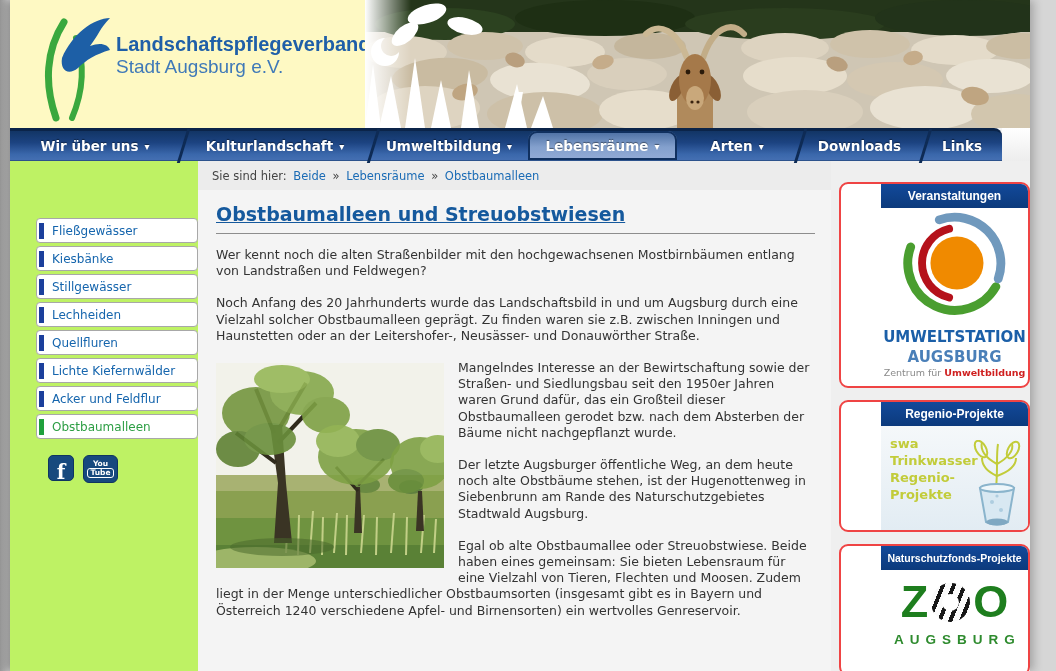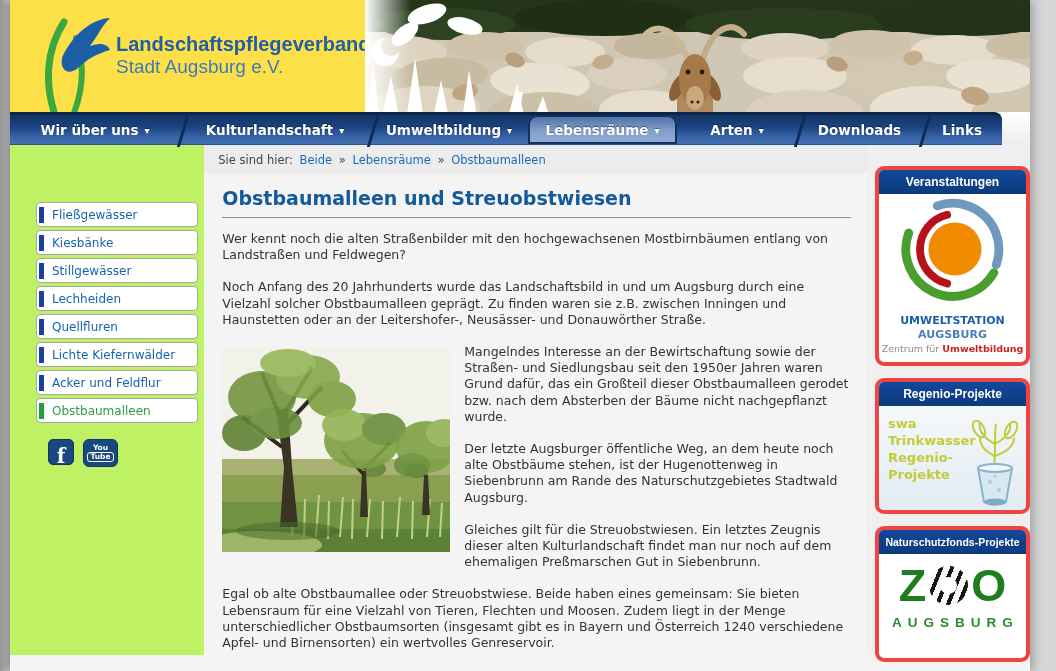--- a/index.html
+++ b/index.html
@@ -1,20 +1,20 @@
 <!DOCTYPE html>
 <html><head>
 <meta charset="utf-8">
 <style>
   html,body{margin:0;padding:0;width:1056px;height:671px;overflow:hidden;
     font-family:"DejaVu Sans",sans-serif;background:linear-gradient(90deg,#9a9a9a 0px,#c9c9c9 8px,#d6d6d6 14px,#d6d6d6 100%);}
   #wrapper{position:absolute;left:10px;top:0;width:1020px;height:671px;background:#f4f4f4;
     box-shadow:-5px 0 8px rgba(0,0,0,.28),5px 0 8px rgba(0,0,0,.18);}
   
-  #header{position:relative;height:112px;background:#fde047;overflow:hidden;}
+  #header{position:relative;height:128px;background:#fef9c3;overflow:hidden;}
   #logo-icon{position:absolute;left:32px;top:6px;}
   #logo-text{position:absolute;left:106px;top:33px;line-height:1.15;font-family:"Liberation Sans",sans-serif;}
   #logo-line1{font-size:20px;font-weight:bold;color:#1f5fa8;}
   #logo-line2{font-size:19px;color:#3f79b8;}
   #header-photo{position:absolute;right:0;top:0;width:665px;height:128px;}
   
   #nav-row{height:33px;display:flex;}
   #main-nav{width:992px;display:flex;box-sizing:border-box;border-top:3px solid #0b2449;
     background:linear-gradient(180deg,#123565 0%,#1c4381 40%,#3a67ab 80%,#446fb2 100%);
     border-bottom:1px solid #2c528c;border-radius:0 8px 0 0;}
@@ -52,34 +52,34 @@
   
   #social{display:flex;gap:9px;margin:16px 0 0 38px;}
   .soc{background:#17497e;color:#fff;border:1px solid #0f3560;cursor:pointer;}
   #fb{width:26px;height:26px;border-radius:5px;display:grid;place-items:center;
     font-family:"DejaVu Serif",serif;font-weight:bold;font-size:20px;padding-top:4px;box-sizing:border-box;}
   #yt{width:33px;height:26px;border-radius:6px;display:flex;flex-direction:column;align-items:center;justify-content:center;}
   #yt .l1{font-size:7.5px;font-weight:bold;line-height:1.1;}
   #yt .l2{font-size:7.5px;font-weight:bold;line-height:1.1;border:1px solid #fff;border-radius:3px;padding:0 2px;}
   
   #article{padding:13px 16px 0 18px;}
-  #page-title{font-size:19px;font-weight:bold;color:#15599d;margin:0;}
+  #page-title{font-size:19px;font-weight:bold;color:#15599d;margin:0;text-decoration:underline;}
   #title-rule{border:none;border-top:1px solid #8d8d8d;margin:8px 0 13px 0;}
   #article p{font-size:12.5px;line-height:16.2px;color:#333;margin:0 0 16px 0;}
   #figure{float:left;width:228px;height:205px;margin:3px 14px 8px 0;}
   
   #aside{padding:21px 0 0 8px;}
-  .box{width:147px;border:4px solid #ef4444;border-radius:9px;background:#fff;overflow:hidden;
-    margin-bottom:12px;cursor:pointer;}
+  .box{width:147px;border:2px solid #ef4444;border-radius:9px;background:#fff;overflow:hidden;
+    margin-bottom:12px;cursor:pointer;padding-left:40px;}
   .box-header{height:24px;background:linear-gradient(180deg,#12499a,#0c3a7c);color:#fff;font-weight:bold;
     font-size:12px;display:flex;align-items:center;justify-content:center;font-family:"Liberation Sans",sans-serif;}
   .box-header.small{font-size:10.5px;}
   .box-content{text-align:center;}
   #ust-content{padding:4px 2px 8px 2px;}
-  .ust-line1{font-size:11px;font-weight:bold;line-height:1.3;}
+  .ust-line1{font-size:15px;font-weight:bold;line-height:1.3;}
   .ust-t1{color:#1b5fa8;} .ust-t2{color:#4a7fb8;}
   .ust-line2{font-size:9.5px;}
   .ust-gray{color:#8a8a8a;} .ust-red{color:#cf1f1f;font-weight:bold;}
   #regenio-content{position:relative;height:104px;background:linear-gradient(180deg,#f5f8fa,#e2ecf3);text-align:left;}
   #regenio-text{position:absolute;left:9px;top:9px;font-size:13px;font-weight:bold;color:#c2cc3a;
     line-height:17px;white-space:pre-line;}
   #regenio-art{position:absolute;right:2px;bottom:2px;}
   #zoo-content{height:104px;display:flex;flex-direction:column;align-items:center;padding-top:12px;box-sizing:border-box;}
   .zoo-row{display:flex;align-items:center;gap:3px;}
   .zoo-letter{font-size:45px;font-weight:bold;color:#1e7e1e;line-height:0.9;font-family:"Liberation Sans",sans-serif;}
@@ -322,21 +322,20 @@
           <g opacity="0.9">
             <ellipse cx="204" cy="100" rx="30" ry="26" fill="#7ea144"></ellipse>
             <ellipse cx="222" cy="86" rx="18" ry="14" fill="#93b455"></ellipse>
             <ellipse cx="190" cy="118" rx="18" ry="12" fill="#6a8f3c"></ellipse>
           </g>
           <ellipse cx="66" cy="184" rx="52" ry="9" fill="#4a6a2c" opacity="0.55"></ellipse>
         </svg>
 
         <p>Mangelndes Interesse an der Bewirtschaftung sowie der Straßen- und Siedlungsbau seit den 1950er Jahren waren Grund dafür, das ein Großteil dieser Obstbaumalleen gerodet bzw. nach dem Absterben der Bäume nicht nachgepflanzt wurde.</p>
         <p>Der letzte Augsburger öffentliche Weg, an dem heute noch alte Obstbäume stehen, ist der Hugenottenweg in Siebenbrunn am Rande des Naturschutzgebietes Stadtwald Augsburg.</p>
-        <p>Gleiches gilt für die Streuobstwiesen. Ein letztes Zeugnis dieser alten Kulturlandschaft findet man nur noch auf dem ehemaligen Preßmarschen Gut in Siebenbrunn.</p>
         <p>Egal ob alte Obstbaumallee oder Streuobstwiese. Beide haben eines gemeinsam: Sie bieten Lebensraum für eine Vielzahl von Tieren, Flechten und Moosen. Zudem liegt in der Menge unterschiedlicher Obstbaumsorten (insgesamt gibt es in Bayern und Österreich 1240 verschiedene Apfel- und Birnensorten) ein wertvolles Genreservoir.</p>
       </div>
     </div>
 
     <div id="col-right">
       <div id="aside">
 
         <div class="box">
           <div class="box-header">Veranstaltungen</div>
           <div class="box-content" id="ust-content">

